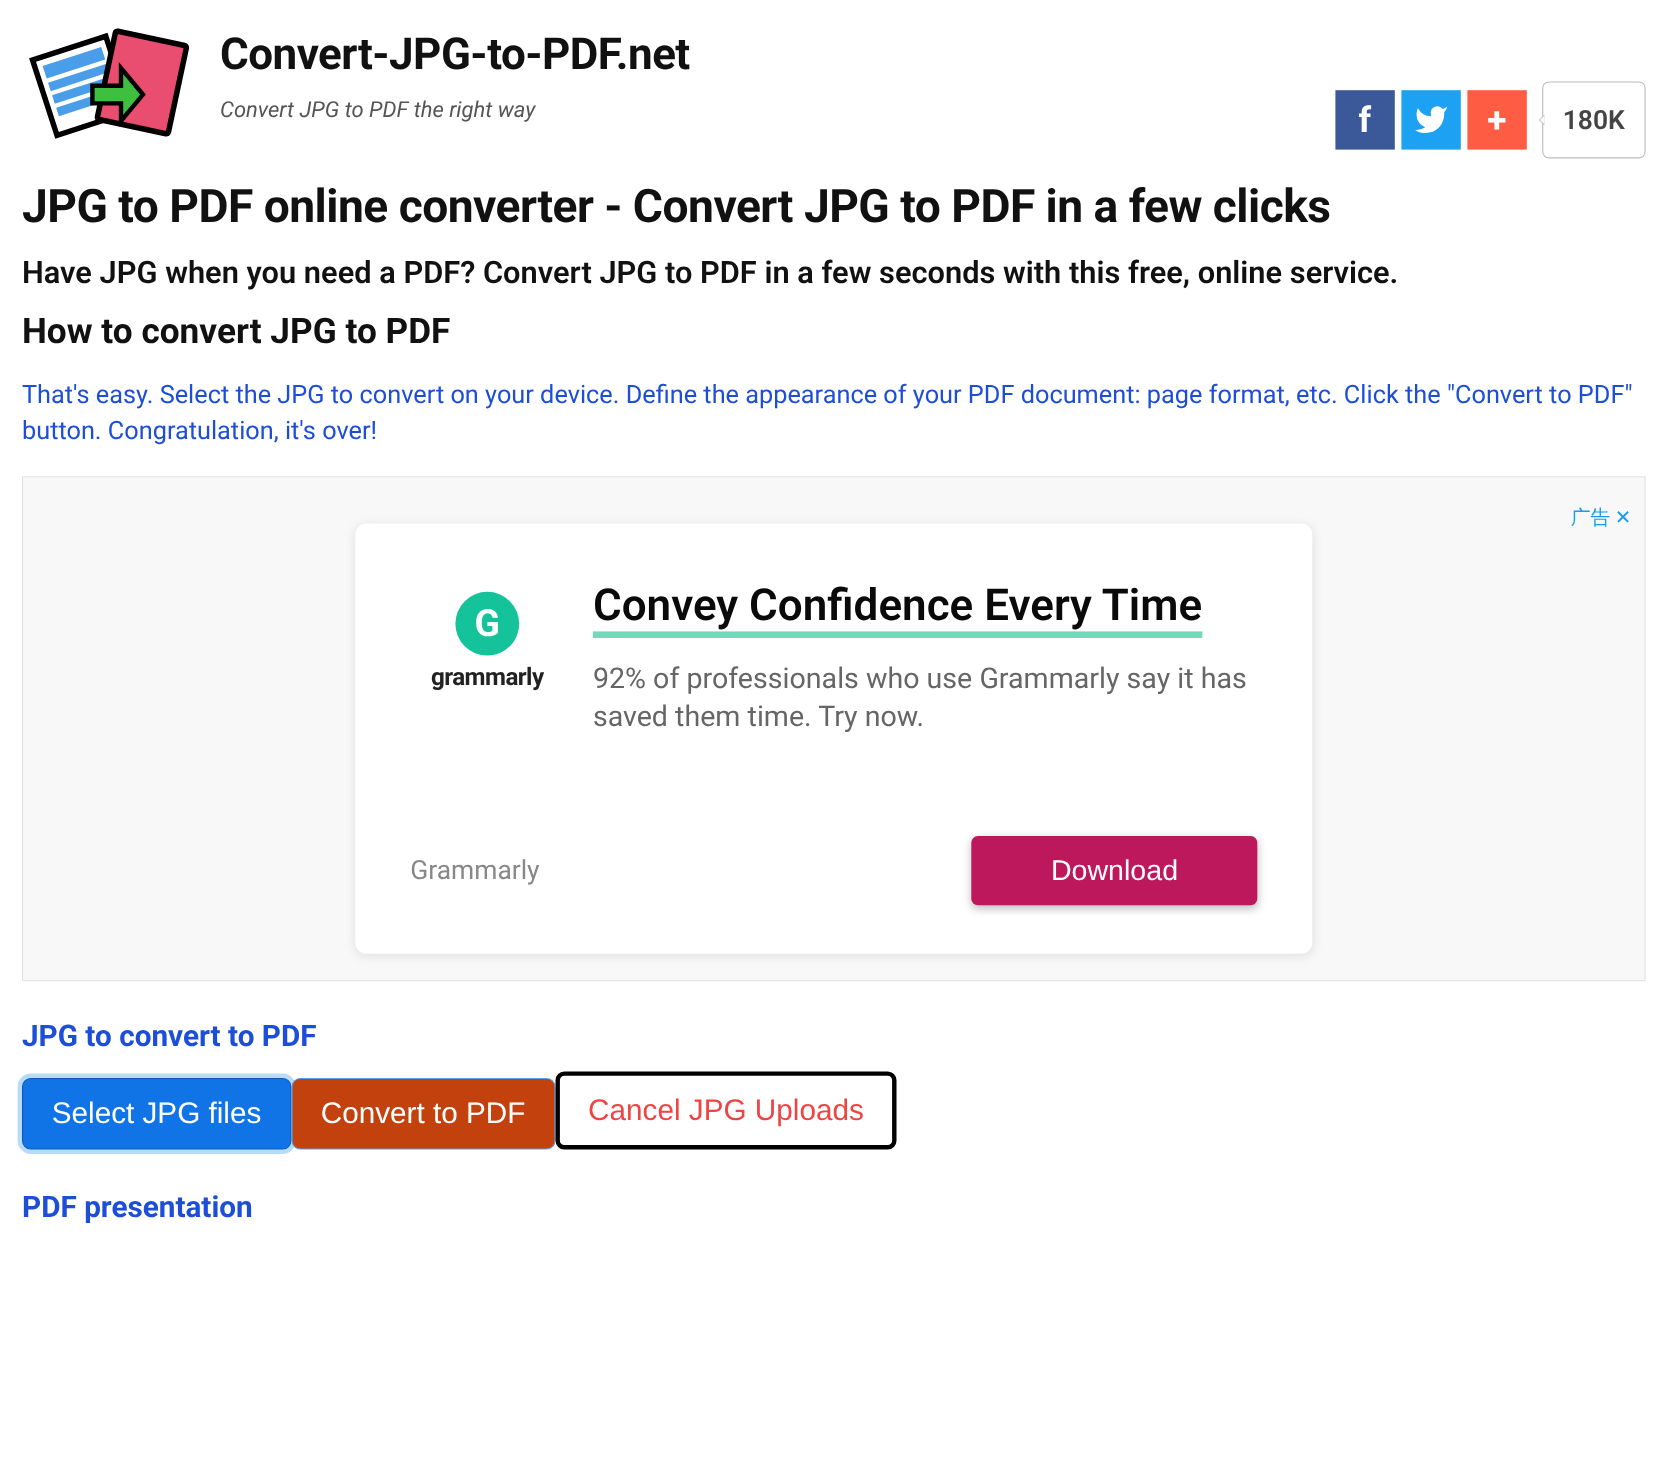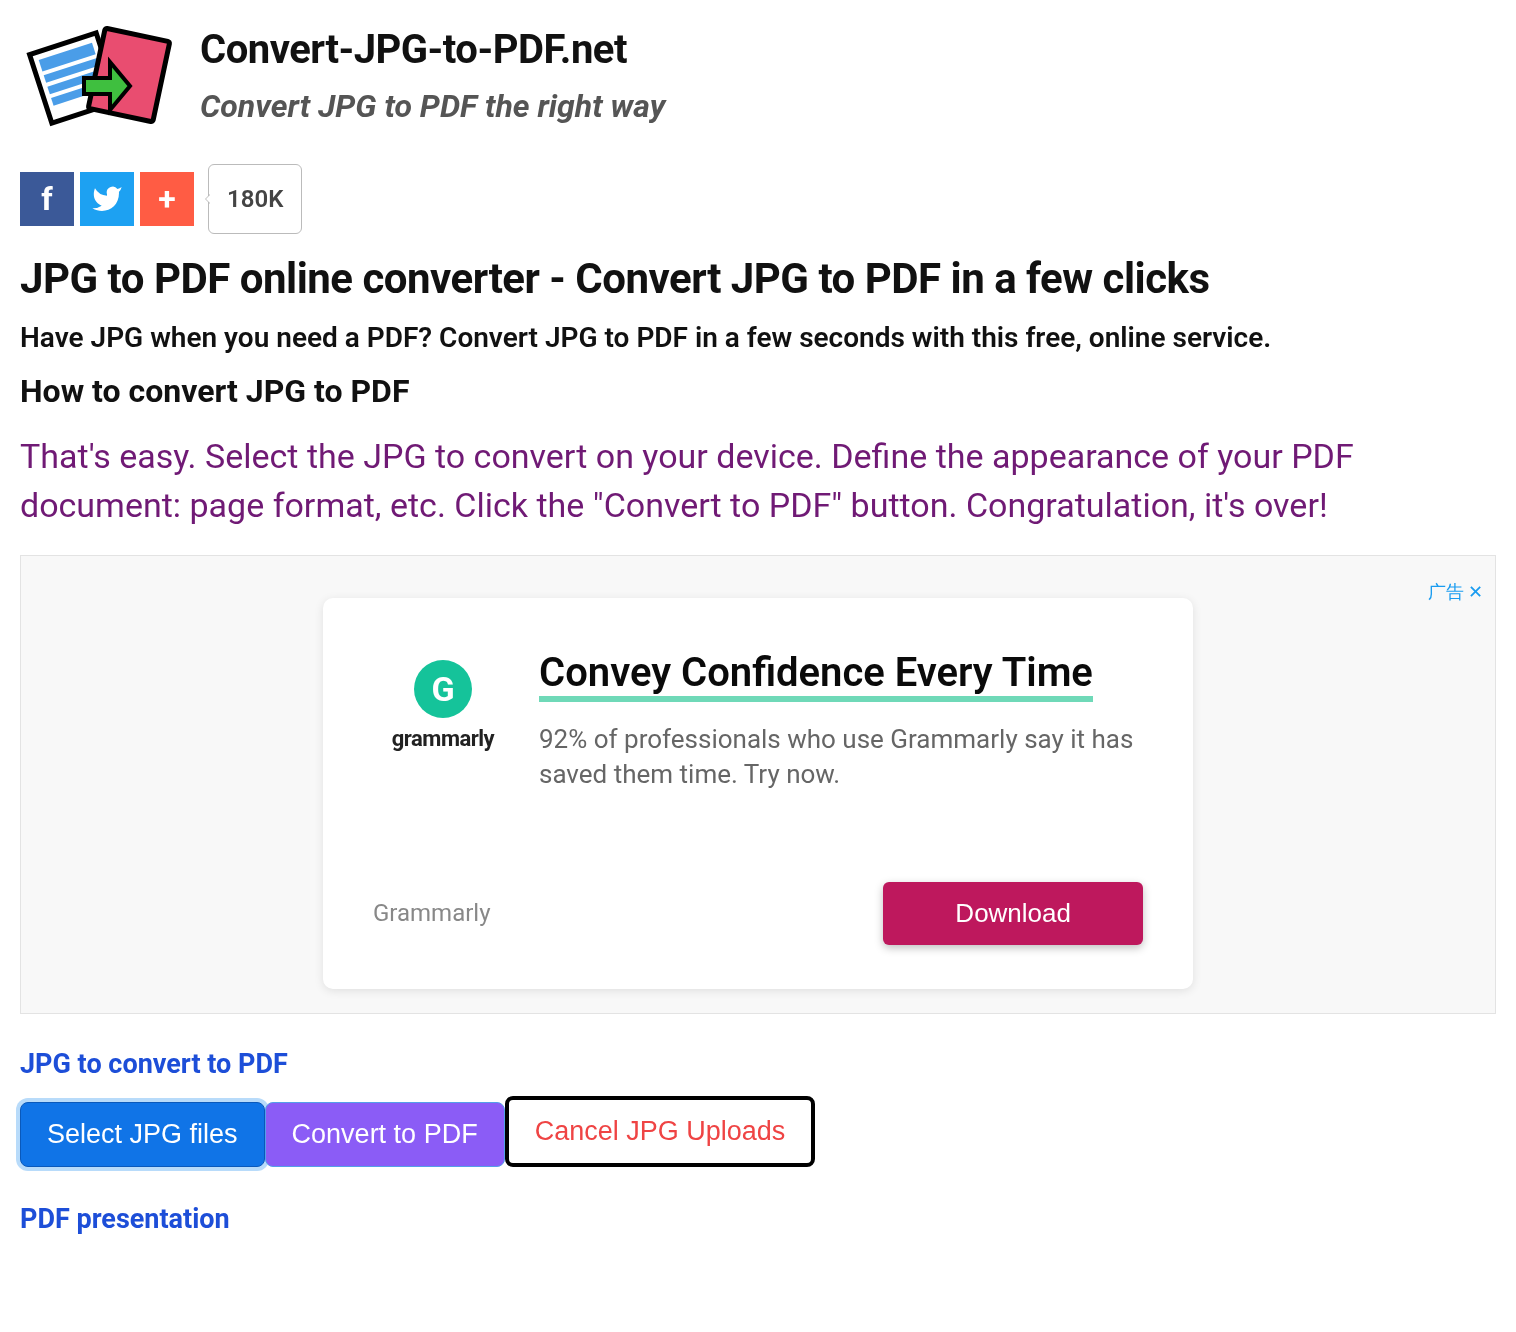--- a/index.html
+++ b/index.html
@@ -3,26 +3,26 @@
 <meta charset="utf-8">
 <style>
 * { margin: 0; padding: 0; box-sizing: border-box; }
 body {
   font-family: "Segoe UI", -apple-system, BlinkMacSystemFont, Roboto, Arial, sans-serif;
   background: #fff;
   color: #222;
   padding: 14px 20px;
   width: 1516px;
 }
-.header-row { display: flex; align-items: flex-start; justify-content: space-between; margin-bottom: 20px; flex-direction: column; }
+.header-row { display: flex; align-items: flex-end; justify-content: space-between; margin-bottom: 20px; }
 .header-left { display: flex; align-items: flex-start; gap: 20px; }
 .logo { width: 160px; height: 130px; flex-shrink: 0; }
 .title-block { padding-top: 12px; }
 .site-title { font-size: 40px; font-weight: 700; color: #111; letter-spacing: -0.5px; }
-.site-tagline { font-size: 32px; font-style: italic; color: #555; margin-top: 14px; font-weight: 700; }
+.site-tagline { font-size: 20px; font-style: italic; color: #555; margin-top: 14px; font-weight: 400; }
 .share-row { display: flex; gap: 6px; align-items: center; padding-top: 20px; }
 .share-btn {
   width: 54px; height: 54px; display: flex; align-items: center; justify-content: center;
   color: #fff; font-size: 32px; font-weight: bold;
 }
 .share-fb { background: #3b5998; }
 .share-tw { background: #1da1f2; }
 .share-add { background: #ff5c44; }
 .share-count {
   border: 1px solid #bbb; border-radius: 6px; padding: 20px 18px;
@@ -33,21 +33,21 @@
   content: ""; position: absolute; left: -9px; top: 50%; transform: translateY(-50%);
   border: 5px solid transparent; border-right-color: #bbb;
 }
 .share-count::after {
   content: ""; position: absolute; left: -7px; top: 50%; transform: translateY(-50%);
   border: 4px solid transparent; border-right-color: #fff;
 }
 h1.page-h1 { font-size: 42px; font-weight: 700; color: #111; margin-bottom: 18px; letter-spacing: -0.5px; }
 p.lead { font-size: 28px; font-weight: 600; color: #111; margin-bottom: 18px; }
 h2.section-h2 { font-size: 32px; font-weight: 700; color: #111; margin-bottom: 22px; }
-p.body-text { font-size: 34px; line-height: 1.45; color: #701a75; margin-bottom: 24px; }
+p.body-text { font-size: 23px; line-height: 1.45; color: #1d4ed8; margin-bottom: 24px; }
 .ad-box {
   border: 1px solid #e3e3e3; background: #f8f8f8; padding: 10px 12px 24px 12px;
   position: relative; margin-bottom: 34px;
 }
 .ad-topmark { position: absolute; top: 24px; right: 12px; display: flex; gap: 4px; align-items: center; font-size: 18px; color: #1a9cf0; }
 .ad-card {
   background: #fff; border-radius: 10px; box-shadow: 0 2px 10px rgba(0,0,0,.10);
   width: 870px; margin: 32px auto 0; padding: 50px 50px 44px 50px;
 }
 .ad-card-top { display: flex; gap: 26px; align-items: flex-start; }
@@ -69,21 +69,21 @@
 .section-label { font-size: 27px; font-weight: 700; color: #1d4ed8; margin-bottom: 16px; }
 .btn-row { display: flex; margin-bottom: 36px; align-items: flex-end; }
 .btn {
   font-size: 27px; padding: 16px 26px; border-radius: 8px;
   font-weight: 500; cursor: pointer; white-space: nowrap;
 }
 .btn-primary {
   background: #1074e7; color: #fff; border: 1px solid #0a59bb;
   box-shadow: 0 0 0 4px #b8dbfa;
 }
-.btn-secondary { background: #8b5cf6; color: #fff; border: 1px solid #549fe9; }
+.btn-secondary { background: #c2410c; color: #fff; border: 1px solid #549fe9; }
 .btn-disabled { background: #fff; color: #ef4444; border: 4px solid #000000; }
 </style>
 </head>
 <body>
 
 <div class="header-row">
   <div class="header-left">
     <div class="logo">
       <svg viewBox="0 0 160 130" width="160" height="130">
         <g transform="translate(14,6)">

